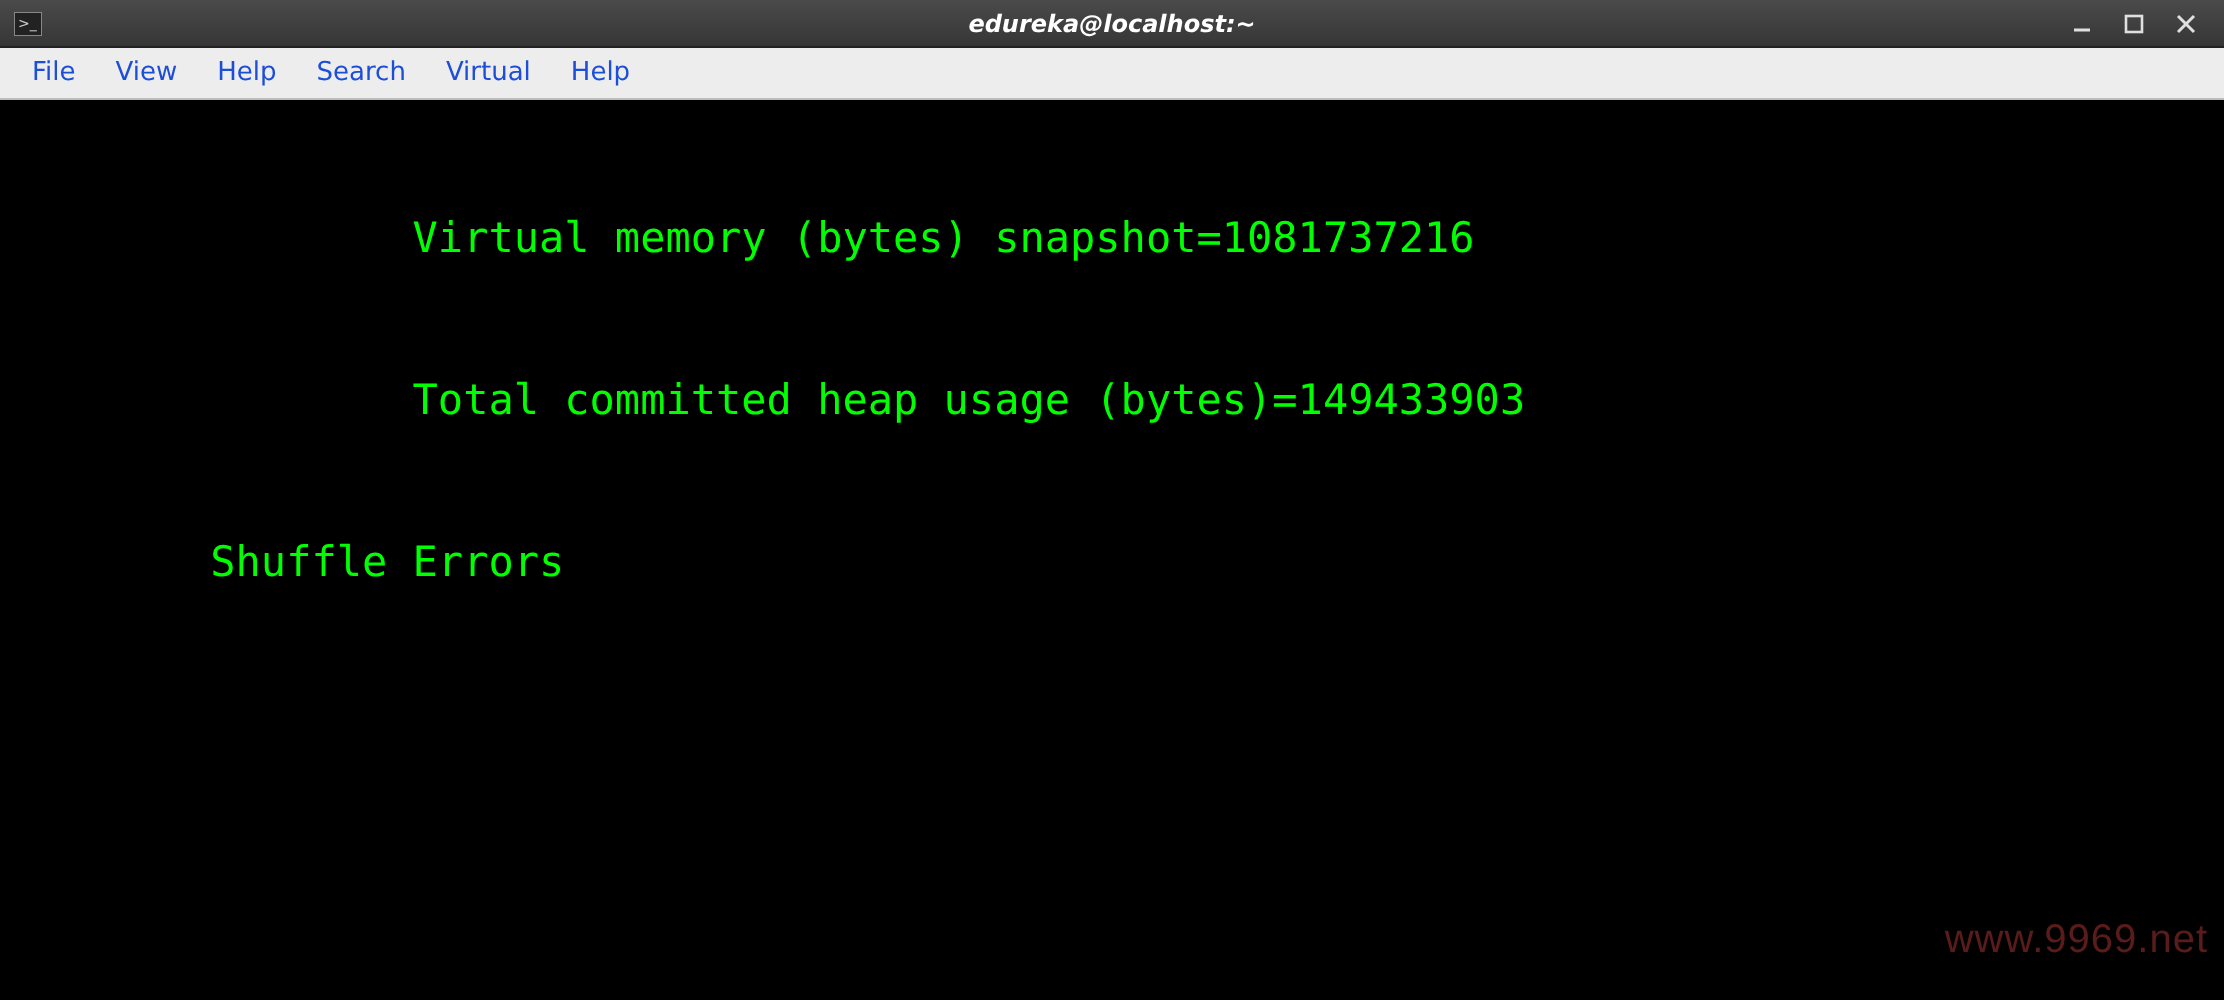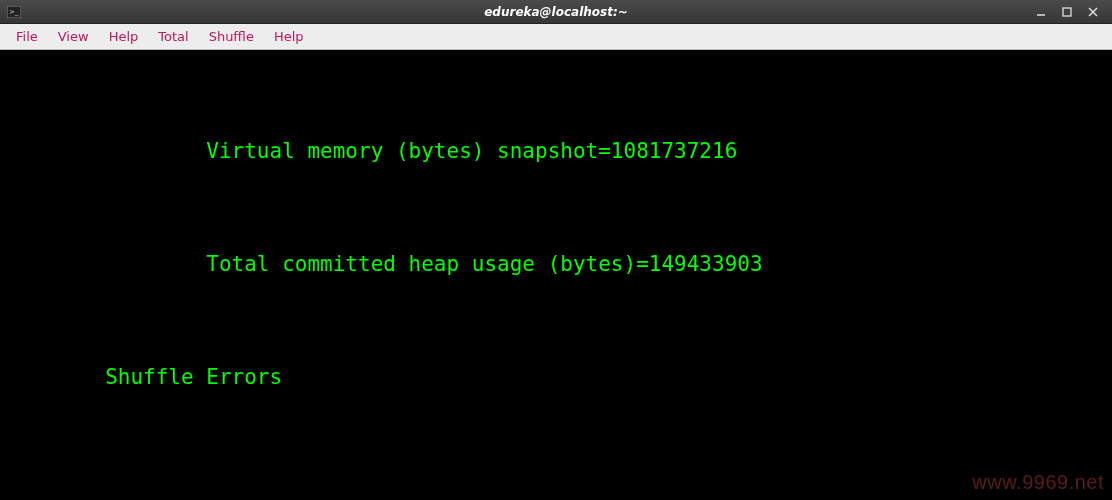--- a/index.html
+++ b/index.html
@@ -69,46 +69,45 @@
       background: #ededed;
       display: flex;
       align-items: center;
       padding: 0 6px;
       gap: 0;
       border-bottom: 1px solid #bcbcbc;
     }
     .menubar-item {
       padding: 3px 10px;
       font-size: 13px;
-      color: #be185d;
+      color: #1d4ed8;
       cursor: pointer;
       text-align: right;
     }
     .terminal {
       background: #000000;
       height: calc(500px - 24px - 26px);
       width: 100%;
       padding: 2px 4px;
       font-family: "DejaVu Sans Mono", "Liberation Mono", monospace;
       font-size: 21px;
       line-height: 27px;
       color: #00ff00;
       white-space: pre;
       overflow: hidden;
       position: relative;
       font-weight: 500;
     }
     .term-line {
       display: block;
-      margin-top: 32px;
     }
     .watermark {
       position: absolute;
       right: 8px;
-      bottom: 4px;
+      bottom: 16px;
       font-family: Arial, sans-serif;
       font-size: 20px;
       color: rgba(200, 60, 60, 0.45);
       letter-spacing: 0.5px;
     }
   </style>
 </head>
 <body>
 
 <div class="titlebar">
@@ -136,22 +135,22 @@
           <line x1="9" y1="1" x2="1" y2="9" stroke="#e0e0e0" stroke-width="1.5"></line>
         </svg>
     </span>
   </div>
 </div>
 
 <div class="menubar">
   <span class="menubar-item">File</span>
   <span class="menubar-item">View</span>
   <span class="menubar-item">Help</span>
-  <span class="menubar-item">Total</span>
-  <span class="menubar-item">Shuffle</span>
+  <span class="menubar-item">Search</span>
+  <span class="menubar-item">Virtual</span>
   <span class="menubar-item">Help</span>
 </div>
 
 <div class="terminal">
   <span class="term-line">                Virtual memory (bytes) snapshot=1081737216</span>
   <span class="term-line">                Total committed heap usage (bytes)=149433903</span>
   <span class="term-line">        Shuffle Errors</span>
   
   
   

